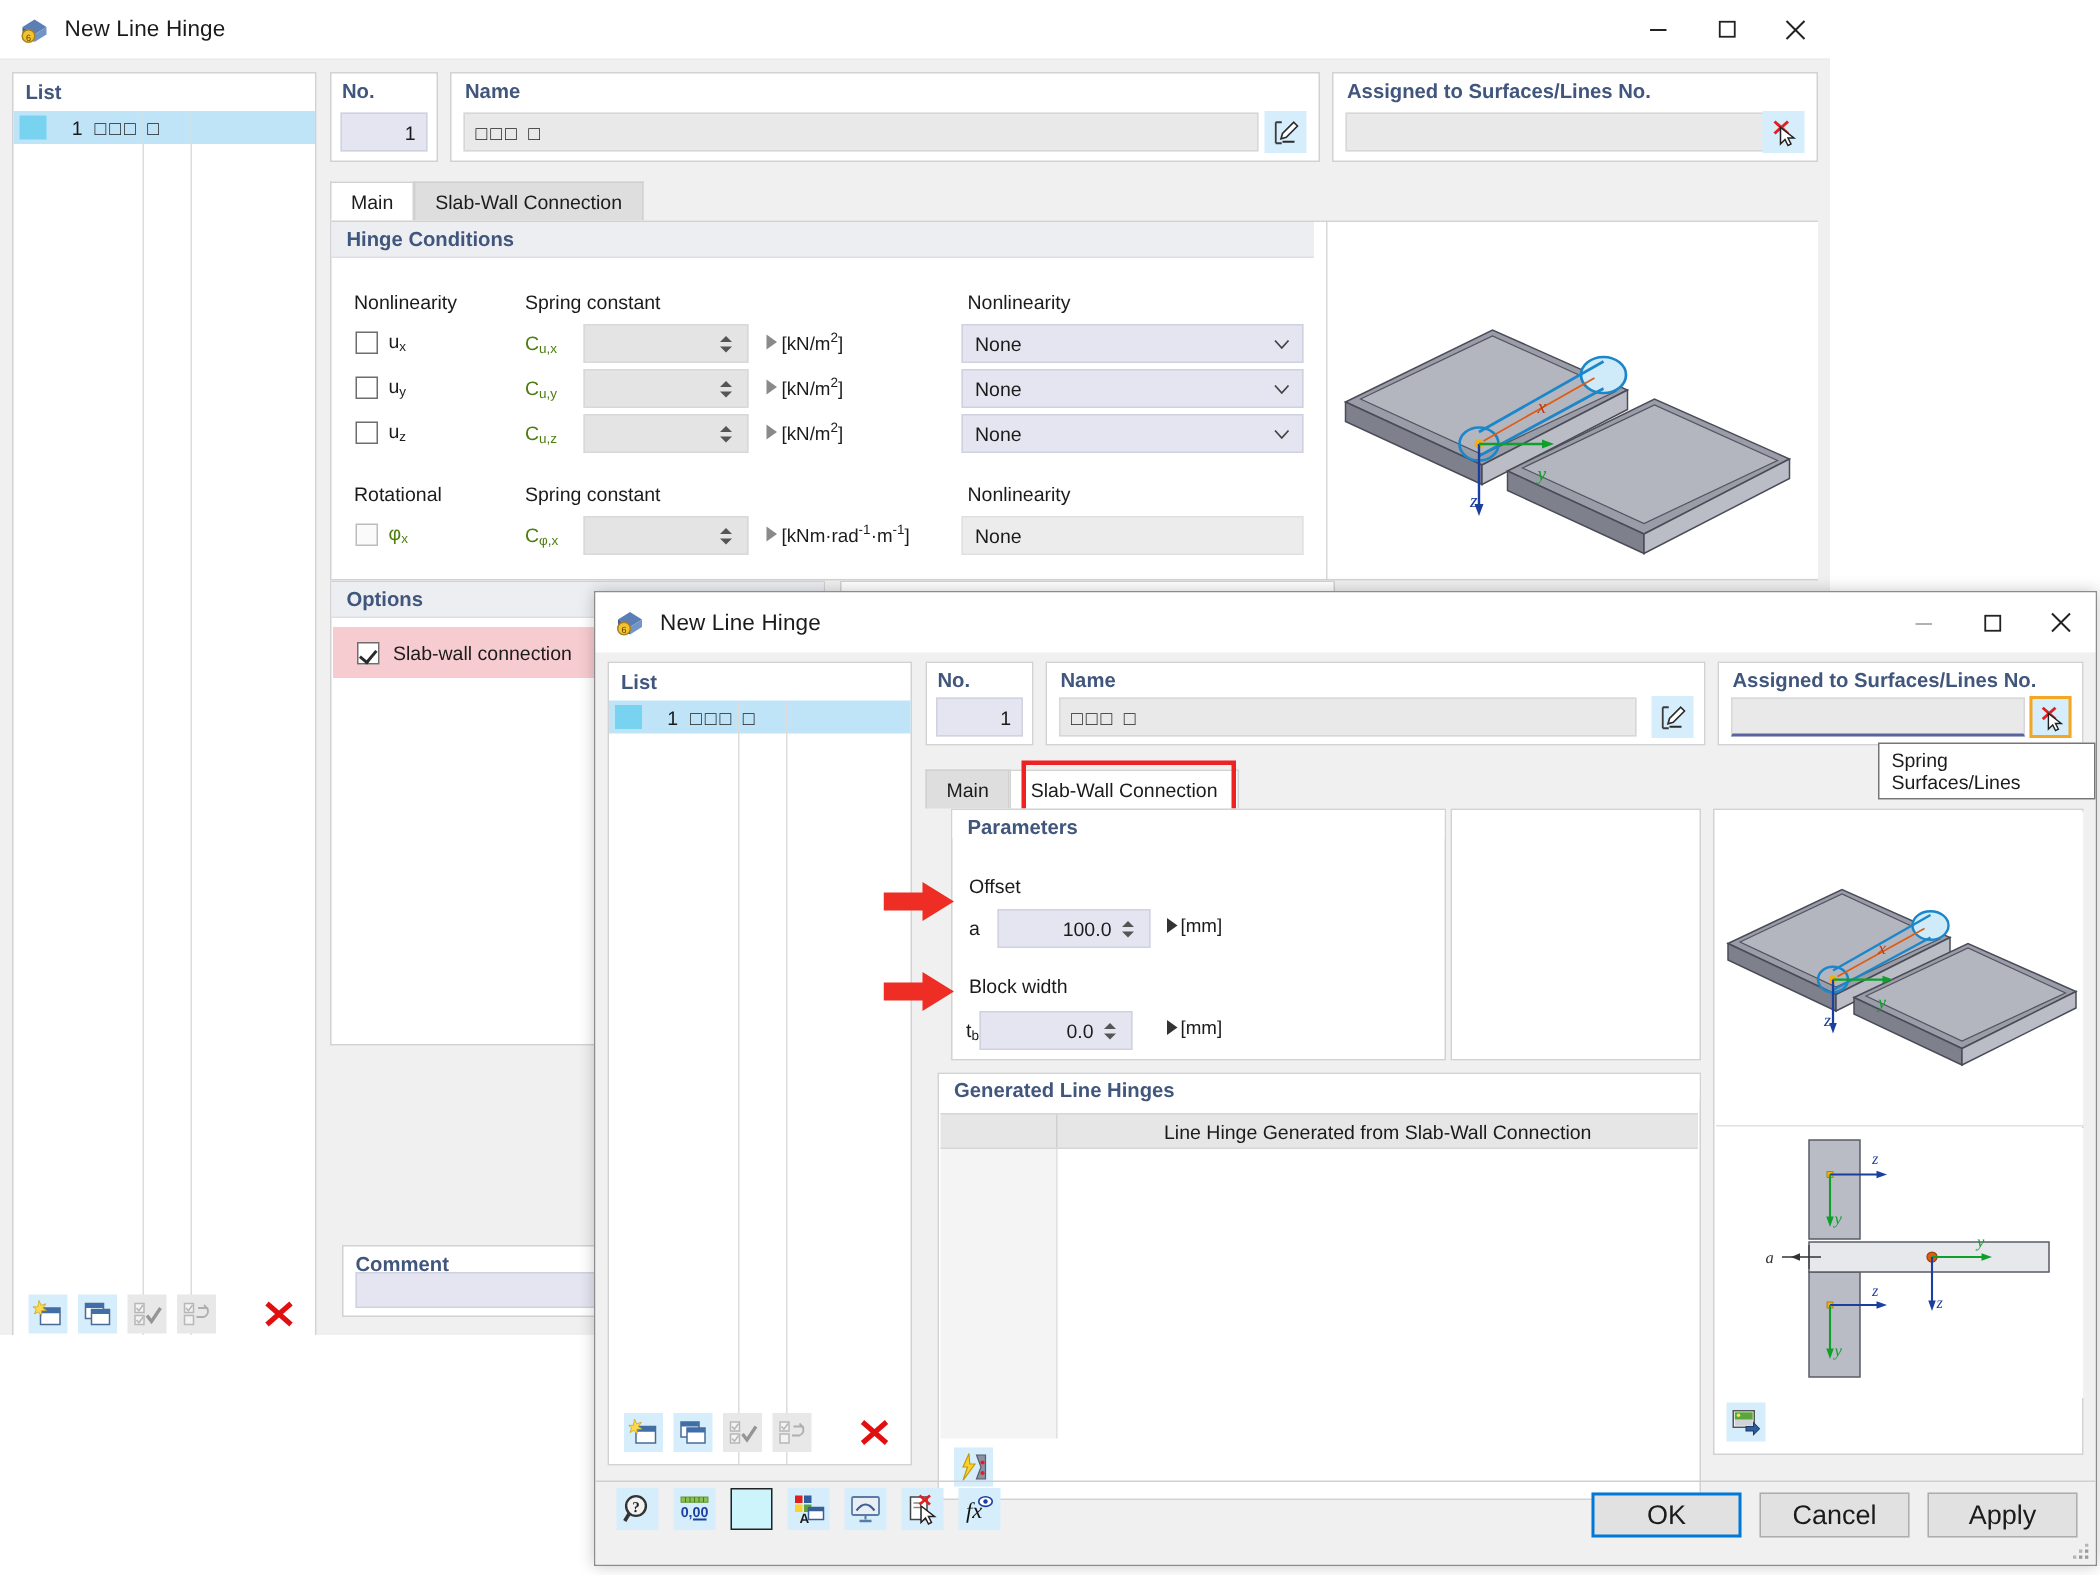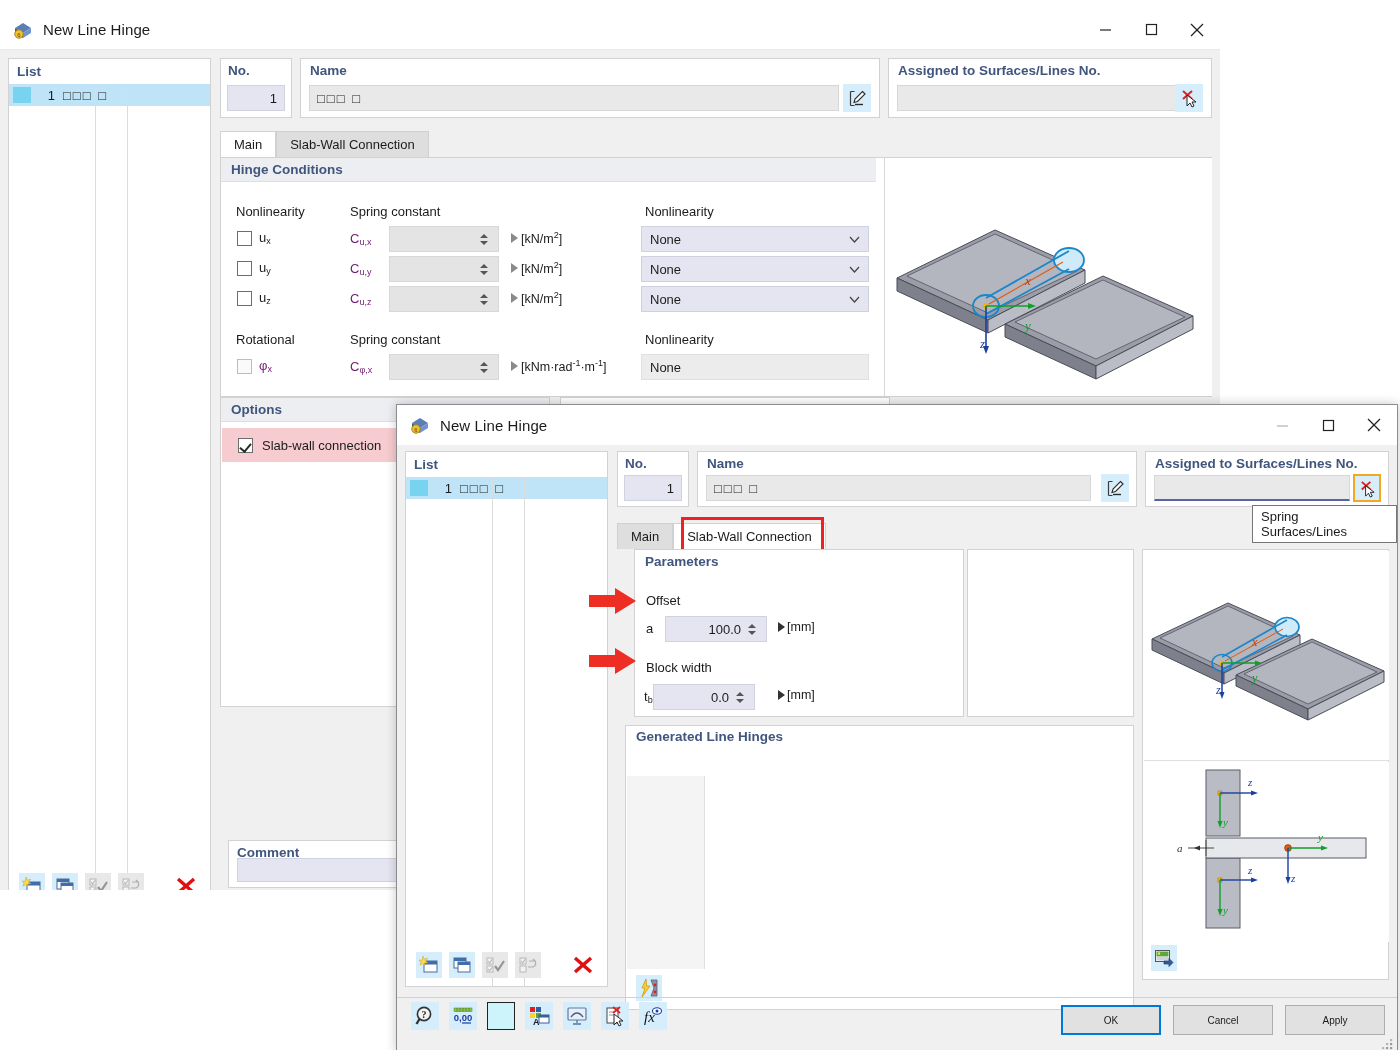--- a/index.html
+++ b/index.html
@@ -7,21 +7,21 @@
     margin: 0; padding: 0;
     width: 1400px; height: 1050px;
     font-family: "Liberation Sans", sans-serif;
     font-size: 13px;
     background: #ffffff;
     overflow: hidden;
   }
   .root { position: relative; width: 1400px; height: 1050px; background:#fff; }
 
   
-  .window { position: absolute; background: #ffffff; border: 1px solid #a0a0a0; margin-top: 10px; }
+  .window { position: absolute; background: #ffffff; border: 1px solid #a0a0a0; }
   .titlebar {
     height: 38px; background: #ffffff; display: flex; align-items: center;
     padding-left: 12px; border-bottom: 1px solid #e8e8e8;
   }
   .title-icon { width: 22px; height: 22px; margin-right: 9px; flex: 0 0 auto; }
   .title-text { font-size: 15px; color: #1b1b1b; letter-spacing: .1px; }
   .title-spacer { flex: 1 1 auto; }
   .winbtn {
     width: 46px; height: 37px; display: flex; align-items: center; justify-content: center;
     color: #333;
@@ -65,21 +65,21 @@
   .unit { font-size: 12.5px; color:#1b1b1b; }
 
   .cb { width: 15px; height: 15px; border: 1px solid #6d6d6d; background: #fff; display:inline-block; position: relative; flex:0 0 auto;}
   .cb.dis { border-color:#bdbdbd; background:#fafafa; }
   .cb.on::after {
     content:""; position:absolute; left:3px; top:2px; width:5px; height:9px;
     border-right:2px solid #2a2a2a; border-bottom:2px solid #2a2a2a; transform: rotate(40deg);
   }
 
   .lbl { font-size:13px; color:#1b1b1b; }
-  .lbl.dim { color:#701a75; }
+  .lbl.dim { color:#4d7c0f; }
   .sub { font-size:9px; vertical-align: -2px; }
   .sup { font-size:9px; vertical-align: 5px; }
 
   
   .listrow {
     display:flex; align-items:center; height:22px; background:#bfe4f8; padding-left:4px; gap:8px;
   }
   .swatch { width:18px;height:16px;background:#77d3ef; flex:0 0 auto; }
   .vline { position:absolute; top:0; bottom:0; width:1px; background:#dcdcdc; }
 
@@ -92,21 +92,21 @@
   .tabstrip { display:flex; align-items:flex-end; height: 26px; }
   .tab {
     height:26px; padding:0 13px; display:flex;align-items:center; font-size:13px; color:#1b1b1b;
     background:#ffffff; border:1px solid #d2d2d2; border-bottom:none;
   }
   .tab.inactive { background:#dedede; border-color:#d0d0d0; }
 
   
   .btn {
     height:30px; background:#e1e1e1; border:1px solid #adadad; display:flex;align-items:center;justify-content:center;
-    font-size:10px; color:#1b1b1b;
+    font-size:18px; color:#1b1b1b;
   }
   .btn.primary { background:#e1e1e1; border:2px solid #0078d7; }
 
   .tooltip {
     background:#ffffff; border:1px solid #767676; padding:3px 8px; font-size:13px; color:#1b1b1b; display:inline-block;
   }
 
   .annot-box { position:absolute; border:3px solid #ee2222; pointer-events:none; }
   .annot-pink { background:#f7ccd0; }
 
@@ -555,20 +555,24 @@
       </div>
       <div class="rtri" style="position:absolute;left:138px;top:140px;"></div>
       <div class="unit" style="position:absolute;left:152px;top:138px;">[mm]</div>
     </div>
 
     <div class="panel" style="left:570px; top:144px; width:167px; height:168px;"></div>
 
     <div class="panel" style="left:228px; top:320px; width:509px; height:285px;">
       <div class="band" style="background:#ffffff;border-bottom:none;padding:3px 10px 0 10px;">
         <span>Generated Line Hinges</span>
+      </div>
+      <div style="position:absolute;left:1px;top:26px;right:1px;display:flex;height:24px;background:#e6e6e6;border-top:1px solid #d6d6d6;border-bottom:1px solid #d6d6d6;">
+        <div style="width:78px;border-right:1px solid #cfcfcf;"></div>
+        <div style="flex:1;display:flex;align-items:center;justify-content:center;font-size:13px;color:#1b1b1b;">Line Hinge Generated from Slab-Wall Connection</div>
       </div>
       <div style="position:absolute;left:1px;top:50px;right:1px;bottom:40px;background:#ffffff;">
         <div style="position:absolute;left:0;top:0;bottom:0;width:78px;background:#f4f4f4;border-right:1px solid #e0e0e0;"></div>
       </div>
       <div class="tbtn" style="position:absolute;left:10px;bottom:8px;width:26px;height:26px;">
         <svg width="20" height="20" viewBox="0 0 20 20">
           <polygon points="12,2 18,2 18,18 12,18 15,10" fill="#8c92a6" stroke="#555b6b" stroke-width=".8"></polygon>
           <polygon points="7,1 3,10 6,10 3,19 11,8 7.5,8" fill="#ffd02b" stroke="#c29a12" stroke-width=".8"></polygon>
           <circle cx="16" cy="7" r="1.4" fill="#e02020"></circle>
           <circle cx="16" cy="14" r="1.4" fill="#e02020"></circle>

